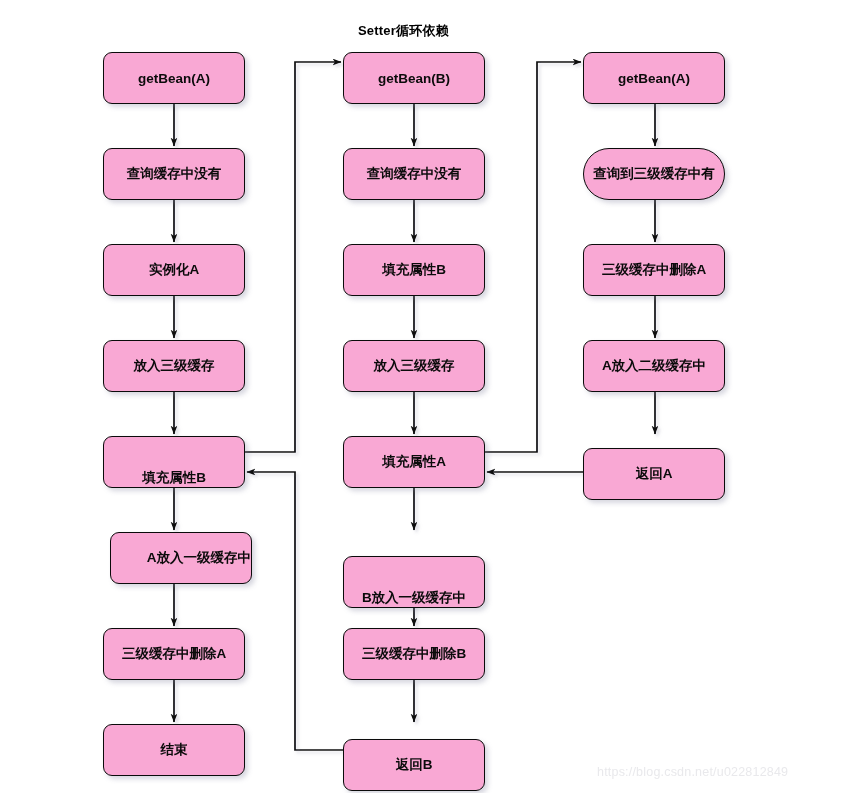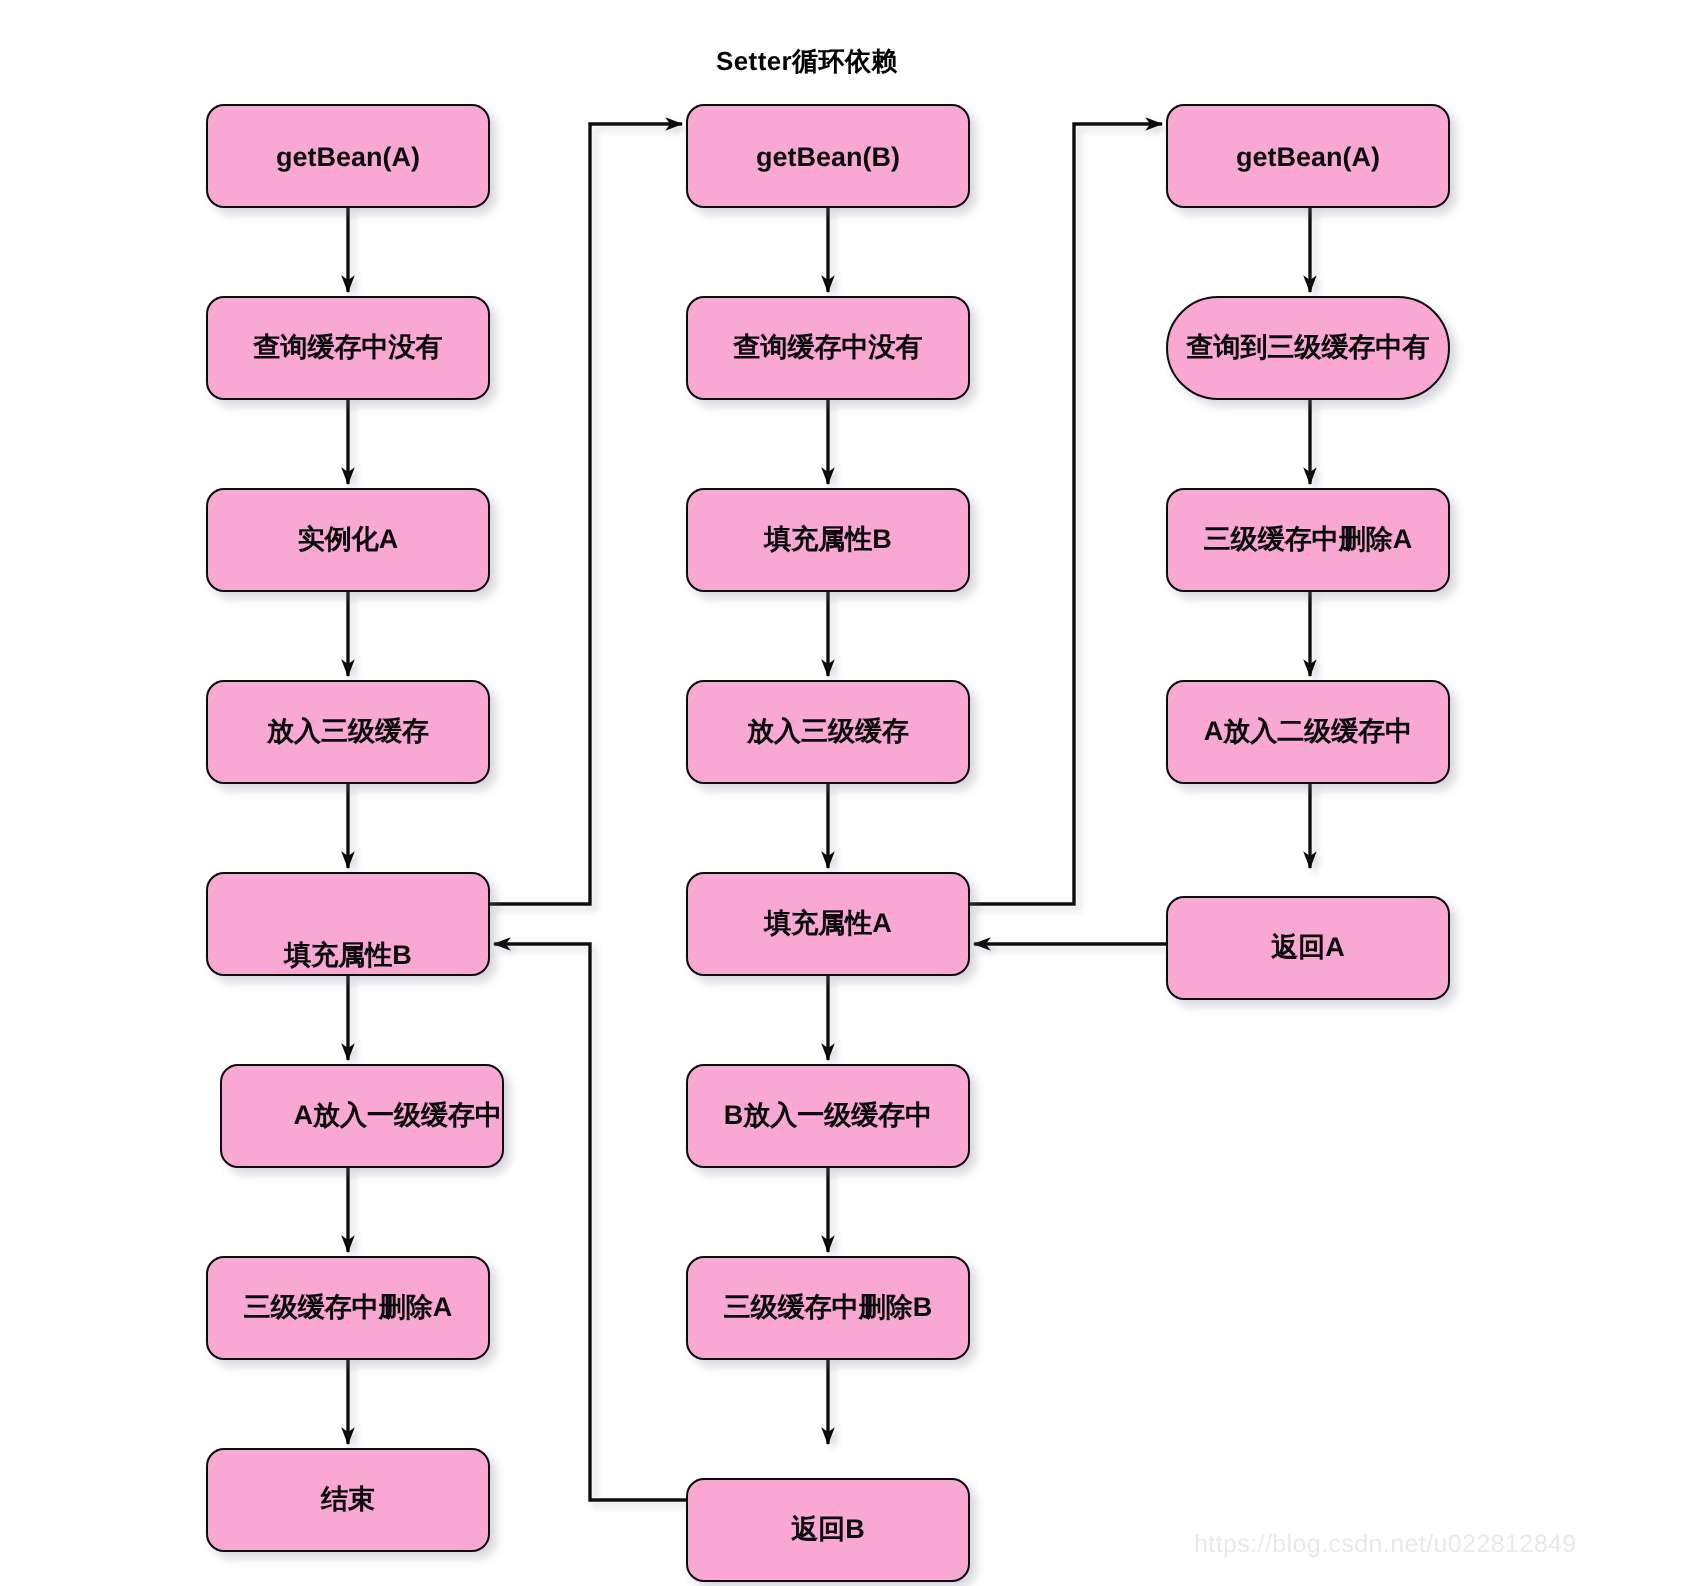--- a/index.html
+++ b/index.html
@@ -128,21 +128,21 @@
       </div>
       <div class="node" style="left: 343px; top: 244px;">
         <span>填充属性B</span>
       </div>
       <div class="node" style="left: 343px; top: 340px;">
         <span>放入三级缓存</span>
       </div>
       <div class="node" style="left: 343px; top: 436px;">
         <span>填充属性A</span>
       </div>
-      <div class="node" style="left: 343px; top: 532px;">
+      <div class="node" style="left: 343px; top: 556px; align-items: flex-end;">
         <span>B放入一级缓存中</span>
       </div>
       <div class="node" style="left: 343px; top: 628px;">
         <span>三级缓存中删除B</span>
       </div>
       <div class="node" style="left: 343px; top: 729px; margin-top: 10px;">
         <span>返回B</span>
       </div>
       <div class="node" style="left: 583px; top: 52px;">
         <span>getBean(A)</span>

